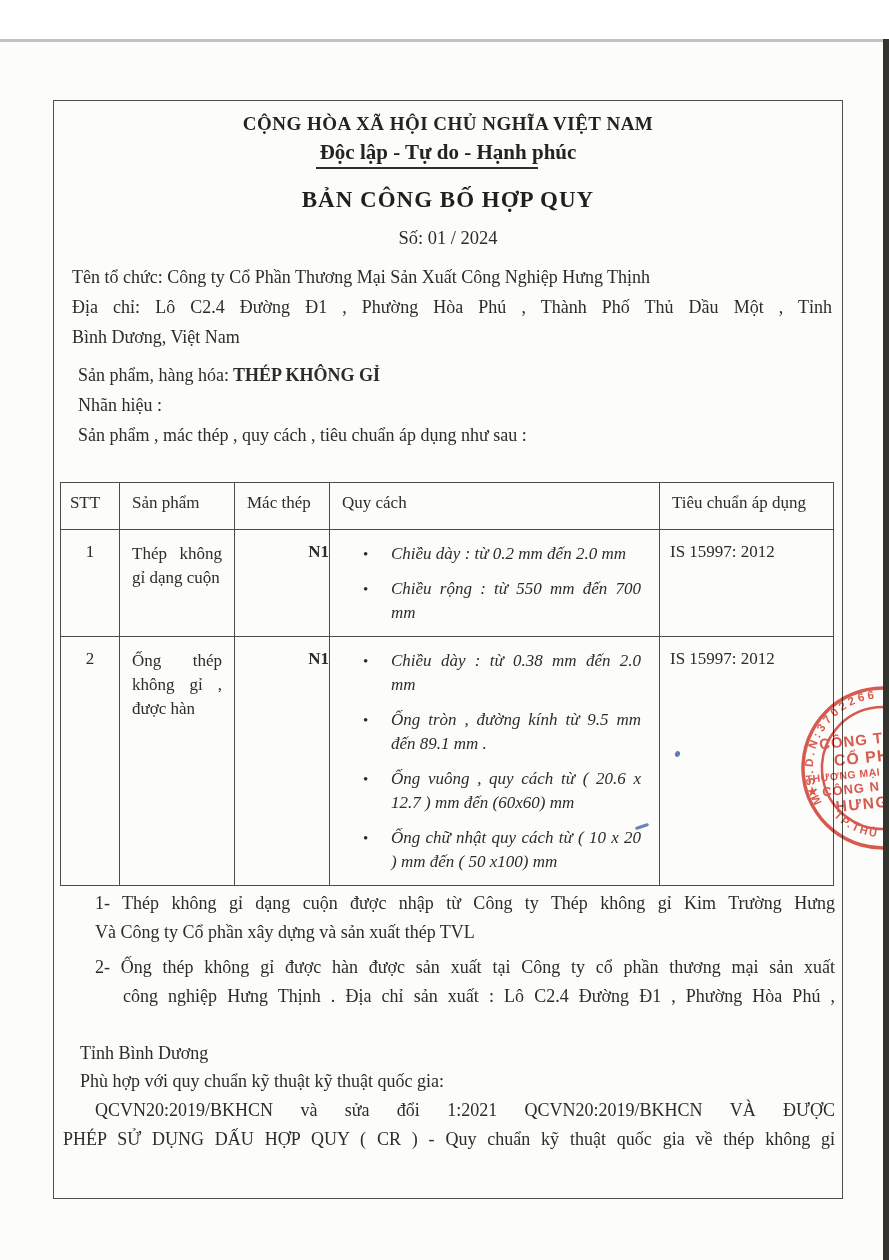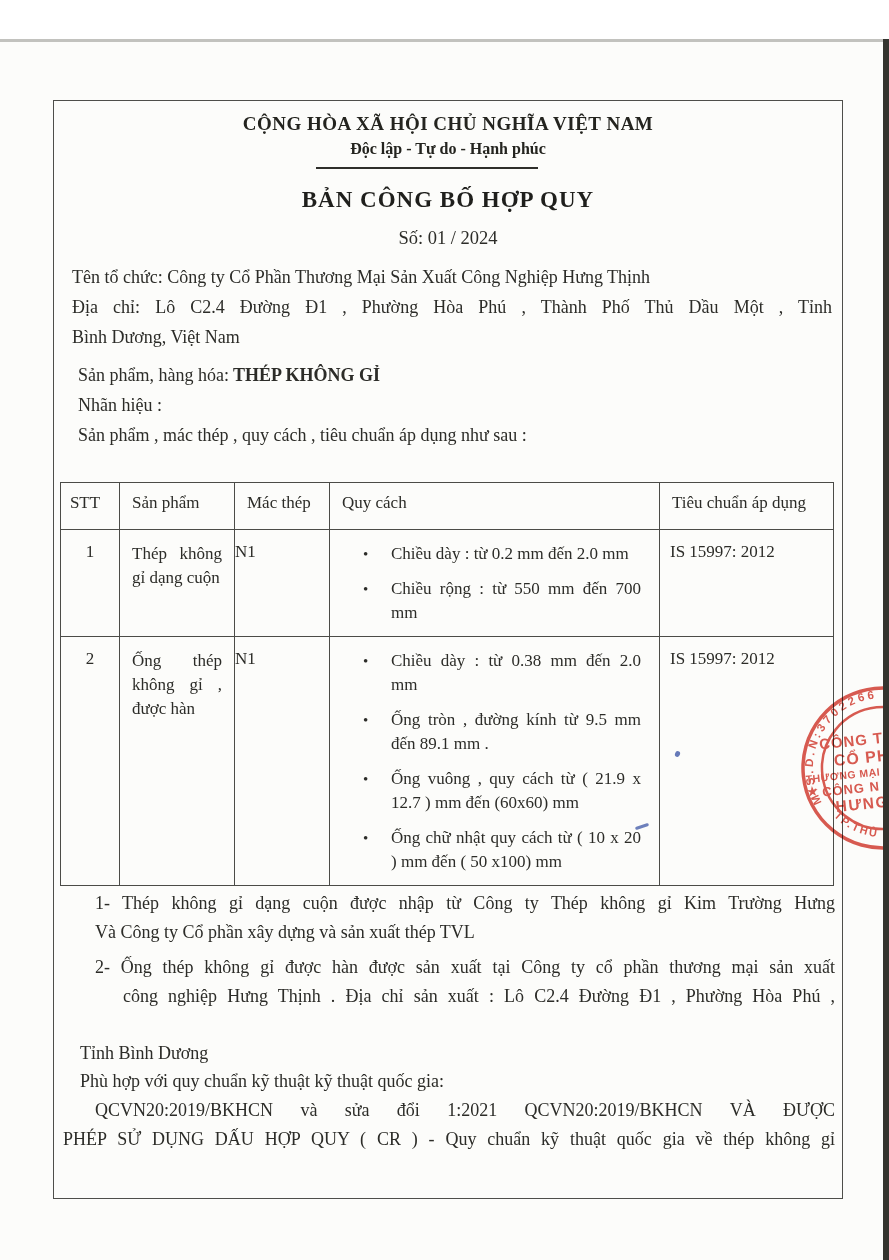--- a/index.html
+++ b/index.html
@@ -15,21 +15,21 @@
   .strip-bottom { left:0; top:1253px; width:889px; height:7px; background:#969692; z-index:10; }
   .strip-top    { left:0; top:0; width:889px; height:3px; background:#b3b3af; opacity:.8; z-index:10; }
 
   .frame {
     left:53px; top:61px; width:790px; height:1099px;
     border:1.6px solid #4e4e4a; box-sizing:border-box; z-index:3;
   }
 
   .ctr { left:53px; width:790px; text-align:center; z-index:3; }
   .hdr-republic { top:74px;  font-size:19px;   font-weight:bold; letter-spacing:.5px; color:#24241f; }
-  .hdr-motto    { top:101px; font-size:16px; font-weight:bold; color:#24241f; }
+  .hdr-motto    { top:101px; font-size:21px; font-weight:bold; color:#24241f; }
   .motto-line   { left:316px; top:128px; width:222px; height:2px; background:#2e2e2a; z-index:3; }
   .doc-title    { top:148px; font-size:23px; font-weight:bold; letter-spacing:1px; color:#1f1f1c; }
   .doc-number   { top:189px; font-size:18.5px; }
 
   .intro { left:72px; top:223px; width:760px; font-size:18px; line-height:30px; z-index:3; }
   .intro .ind { padding-left:6px; }
   .gap8 { margin-top:8px; }
   .b { font-weight:bold; margin-left:4px; }
   .jl { text-align:justify; text-align-last:justify; }
 
@@ -39,30 +39,30 @@
     background:transparent;
   }
   .tbl th, .tbl td {
     border:1.6px solid #4b4b47; vertical-align:top; text-align:left;
     font-weight:normal; box-sizing:border-box; padding:0;
   }
   .tbl thead th { height:44px; padding:10px 10px 16px 12px; }
   .tbl thead th.c-stt { text-align:center; padding-left:0; }
   .tbl td.c-stt   { text-align:center; padding-top:12px; }
   .tbl td.c-prod  { padding:12px 12px 0 12px; }
-  .tbl td.c-grade { text-align:left; padding-top:12px; }
+  .tbl td.c-grade { text-align:right; padding-top:12px;font-weight:bold; }
   .tbl td.c-spec  { padding-top:12px; }
   .tbl td.c-std   { padding:12px 6px 0 10px; }
   .tbl tr.r1 td { height:94px; }
   .tbl tr.r2 td { height:237px; }
   .pl { line-height:24px; }
   .spec { display:flex; margin-bottom:11px; }
   .spec .bu { width:12px; margin-left:33px; margin-right:16px; line-height:24px; font-size:15px; }
   .spec .bu::before { content:"\2022"; }
-  .spec .sl { width:250px; line-height:24px; }
+  .spec .sl { width:250px; line-height:24px;font-style:italic; }
 
   .notes { left:53px; top:850px; width:872px; height:300px; font-size:18px; z-index:3; }
   .notes > div { position:absolute; line-height:24px; }
   .n1l1 { left:42px; top:2px;   width:740px; }
   .n1l2 { left:42px; top:31px; }
   .n2l1 { left:42px; top:66px;  width:740px; }
   .n2l2 { left:70px; top:95px;  width:712px; }
   .n2l3 { left:70px; top:124px; }
   .ntinh{ left:27px; top:152px; }
   .nphu { left:27px; top:180px; }
@@ -167,21 +167,21 @@
           <div class="spec">
             <span class="bu"></span>
             <div class="sl">
               <div class="jl">Ống tròn , đường kính từ 9.5 mm</div>
               <div>đến 89.1 mm .</div>
             </div>
           </div>
           <div class="spec">
             <span class="bu"></span>
             <div class="sl">
-              <div class="jl">Ống vuông , quy cách từ ( 21.9 x</div>
+              <div class="jl">Ống vuông , quy cách từ ( 20.6 x</div>
               <div>12.7 ) mm đến (60x60) mm</div>
             </div>
           </div>
           <div class="spec">
             <span class="bu"></span>
             <div class="sl">
               <div class="jl">Ống chữ nhật quy cách từ ( 10 x 20</div>
               <div>) mm đến ( 50 x100) mm</div>
             </div>
           </div>

